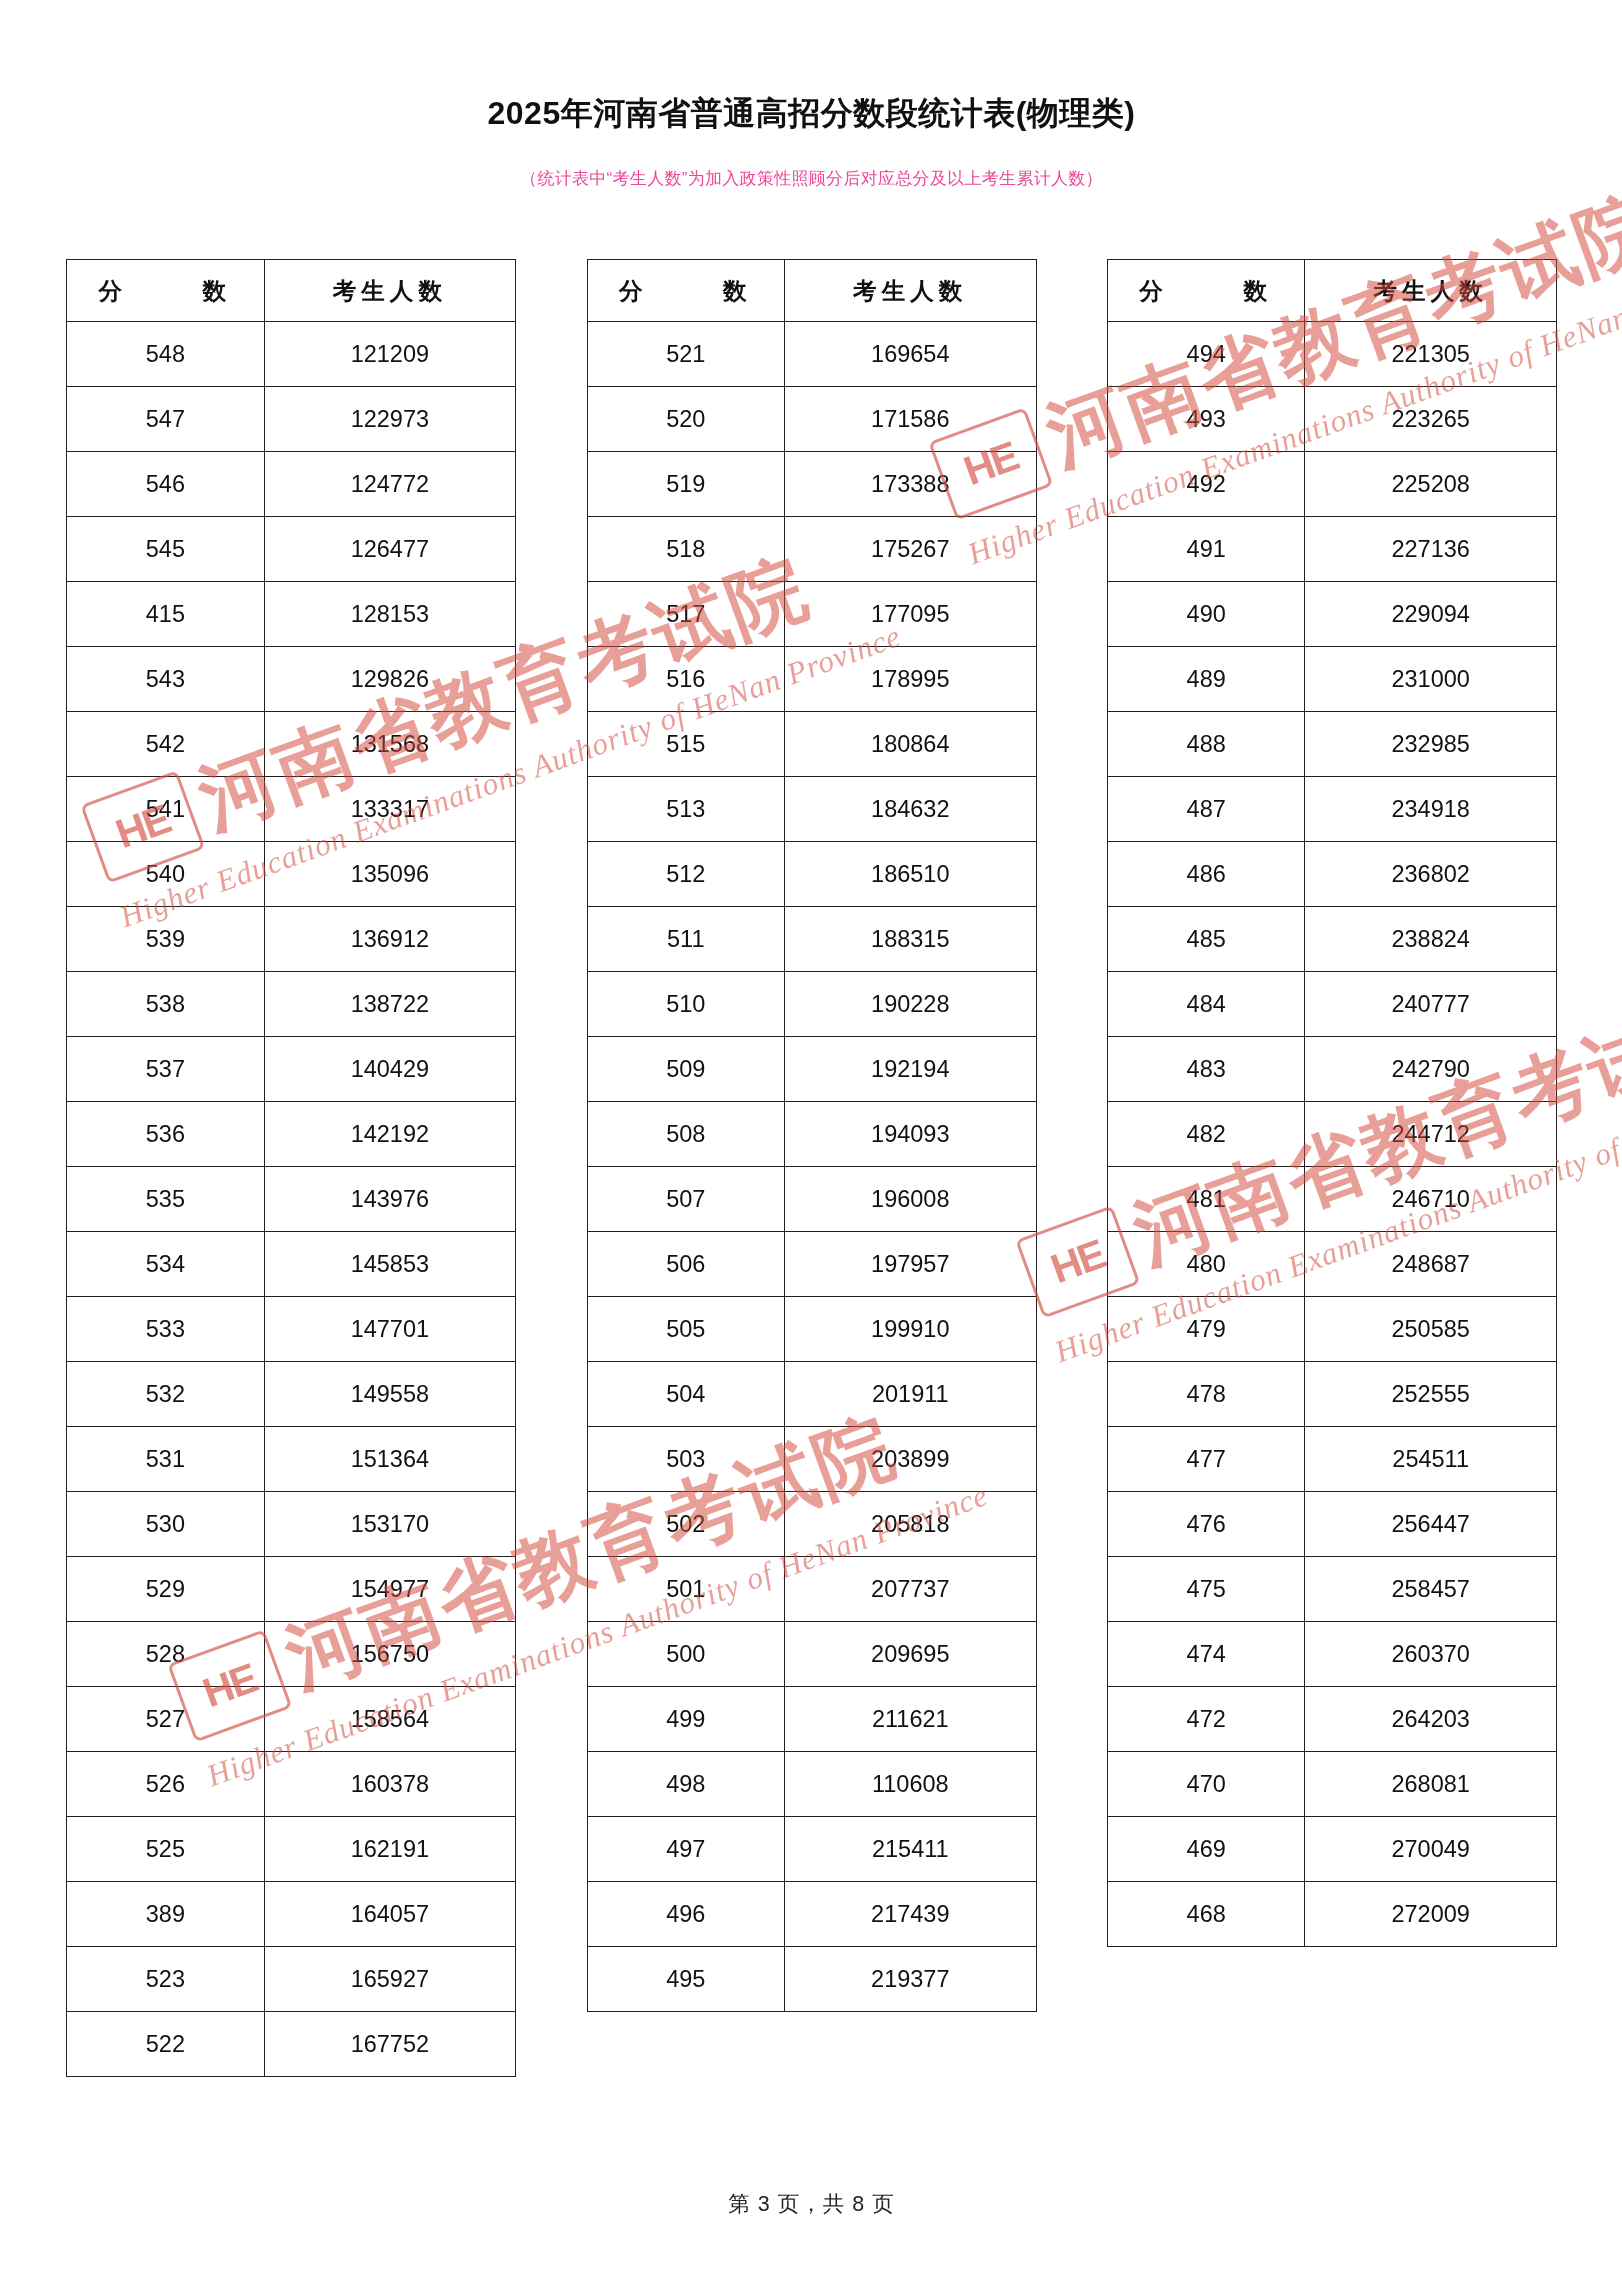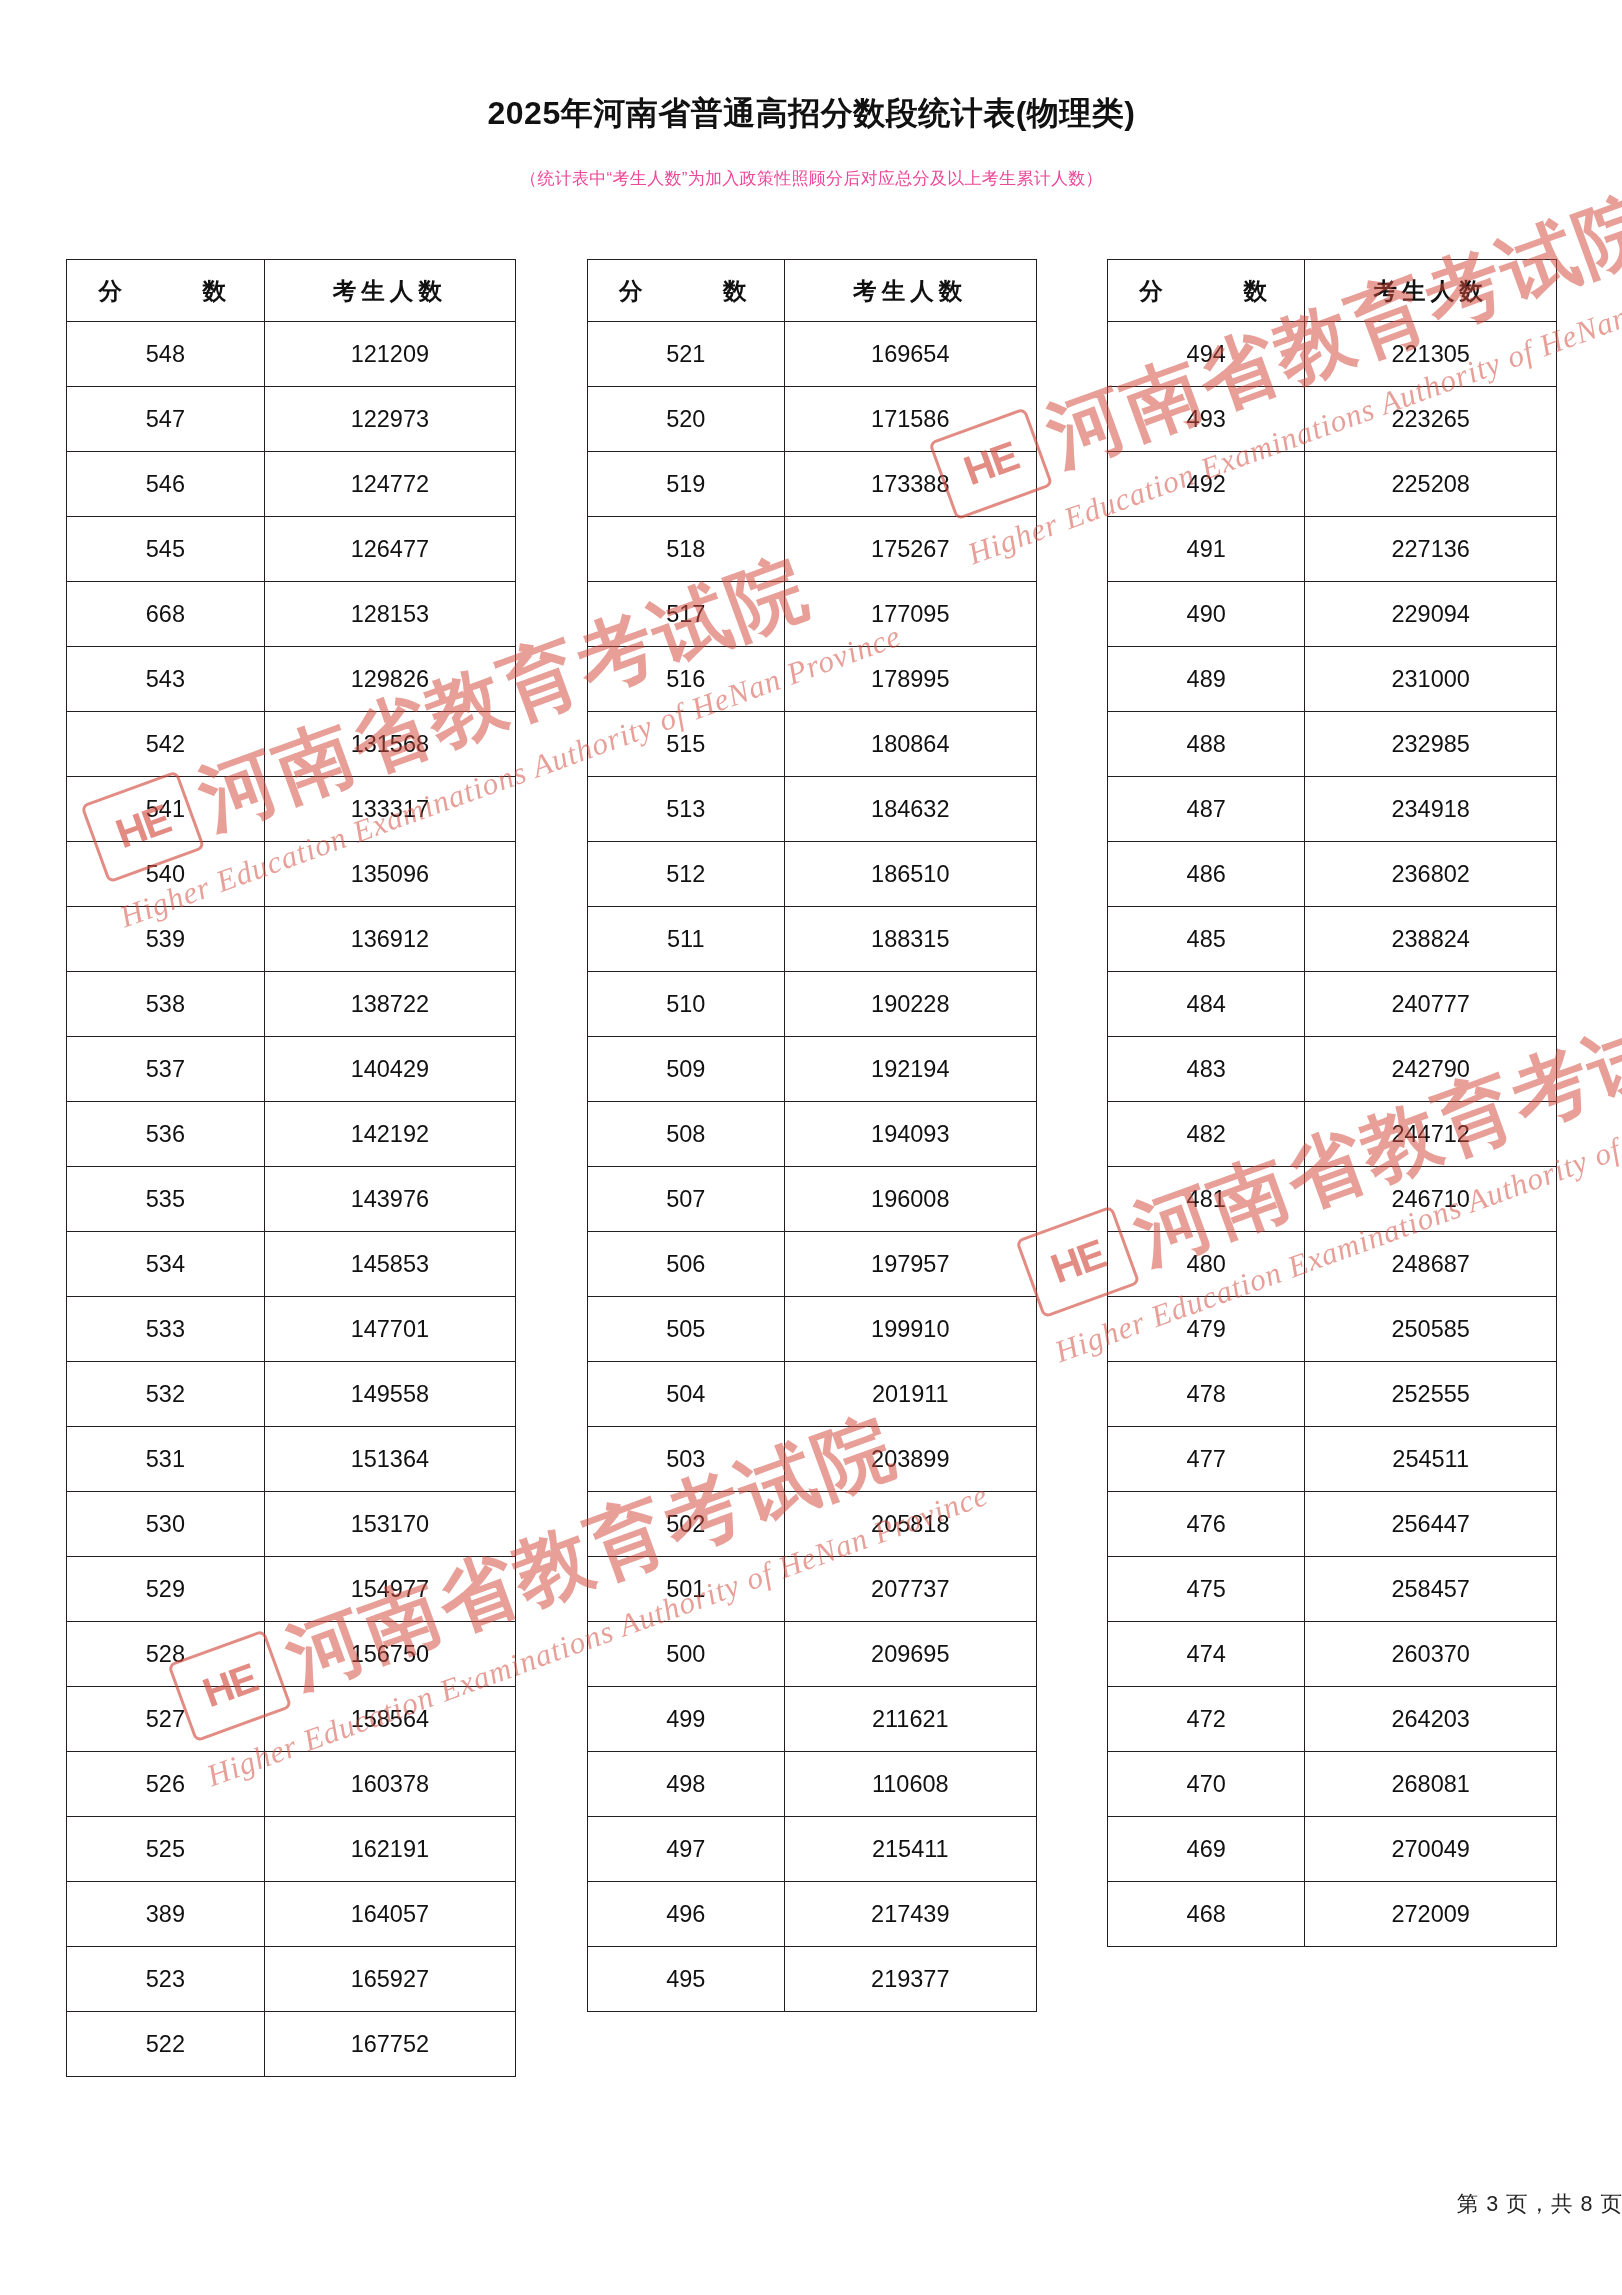--- a/index.html
+++ b/index.html
@@ -74,21 +74,21 @@
   table.score-table col.c-count { width: 56%; }
 
   
   td.faded { color: #9a9a9a; }
 
   .footer {
     position: absolute;
     left: 0;
     right: 0;
     bottom: 77px;
-    text-align: right;
+    text-align: center;
     font-size: 21.5px;
     color: #222222;
     letter-spacing: 1px;
   }
 
   
   .wm {
     position: absolute;
     pointer-events: none;
     transform-origin: center center;
@@ -173,21 +173,21 @@
           </tr>
           <tr>
             <td>546</td>
             <td>124772</td>
           </tr>
           <tr>
             <td>545</td>
             <td>126477</td>
           </tr>
           <tr>
-            <td>668</td>
+            <td>415</td>
             <td>128153</td>
           </tr>
           <tr>
             <td>543</td>
             <td>129826</td>
           </tr>
           <tr>
             <td class="faded">542</td>
             <td class="faded">131568</td>
           </tr>

